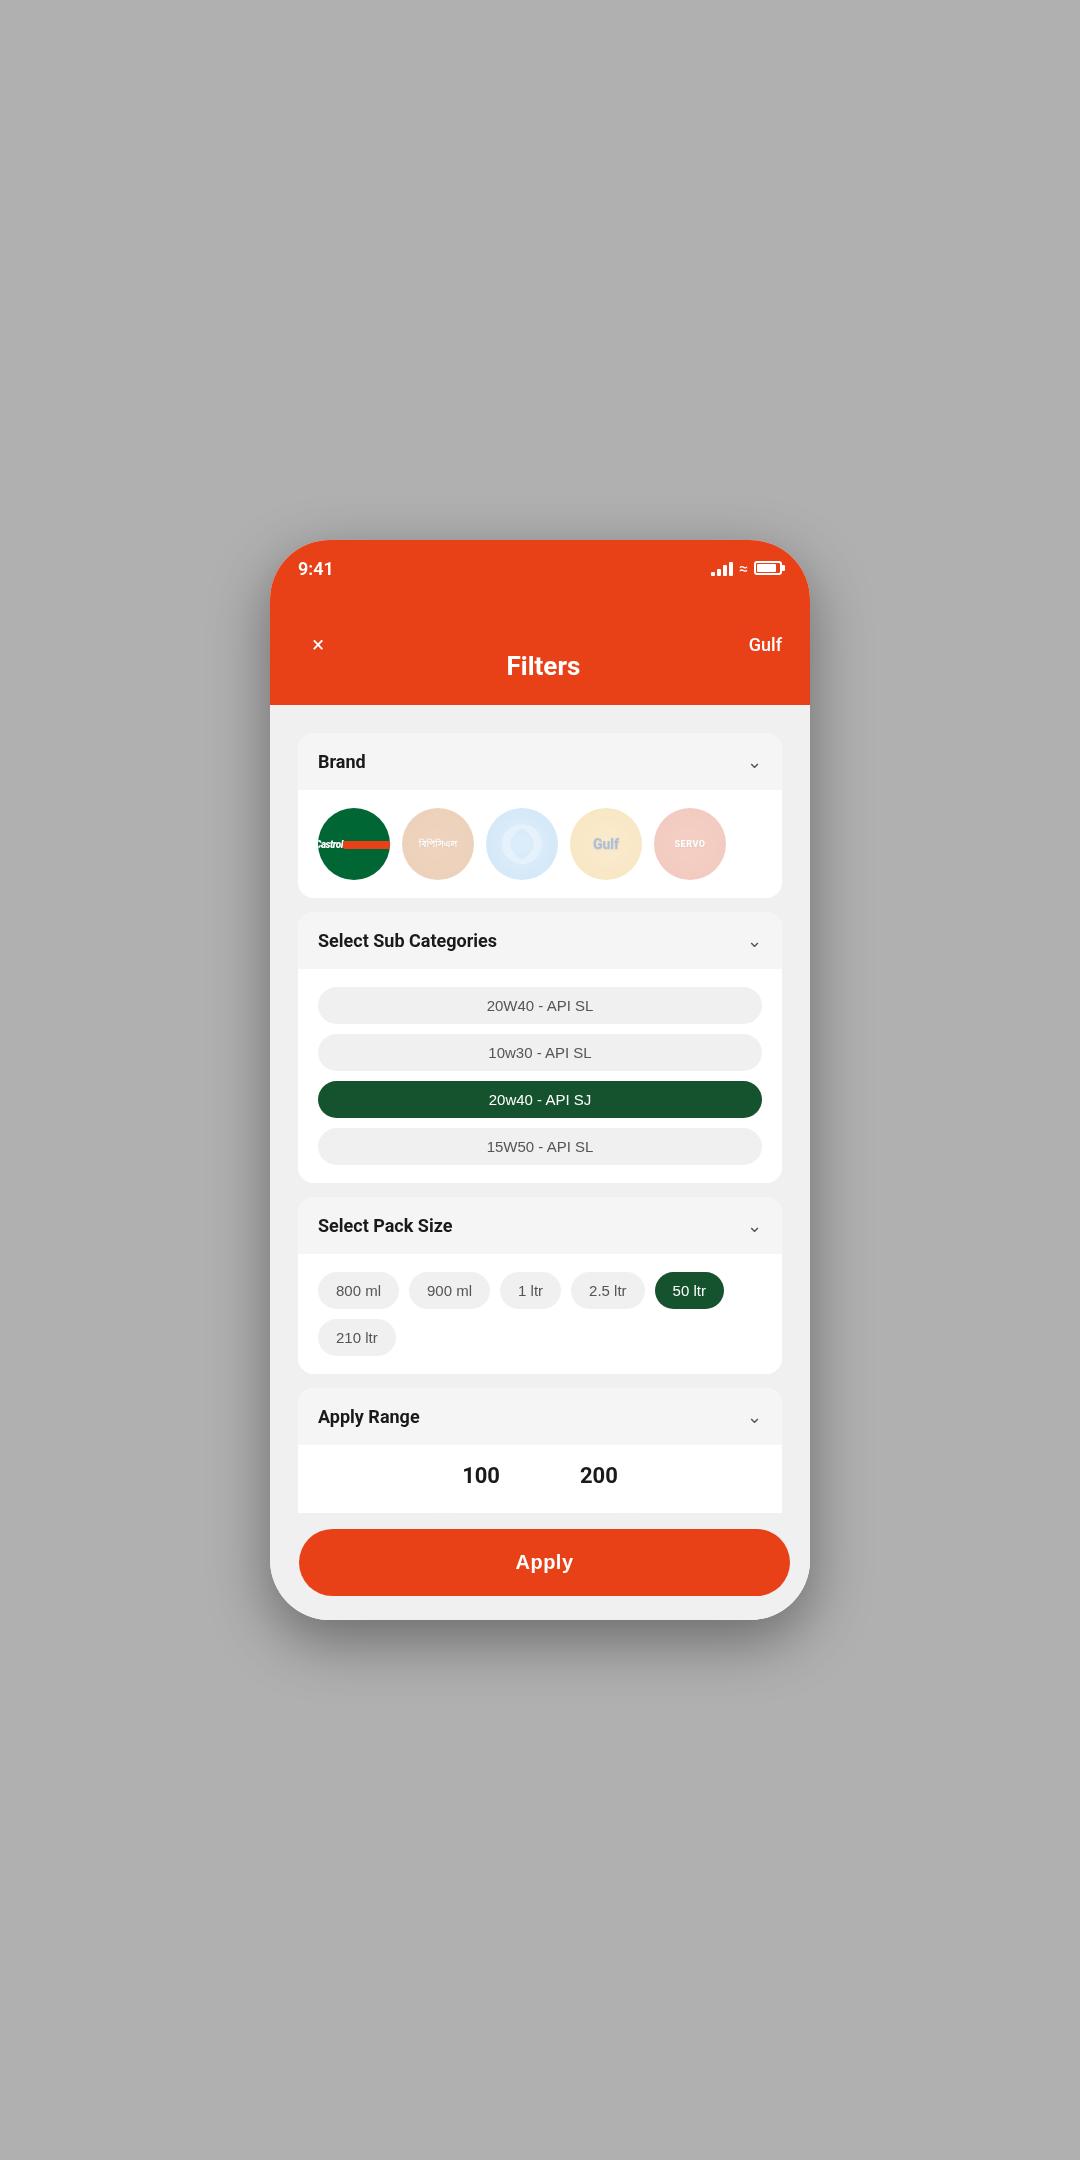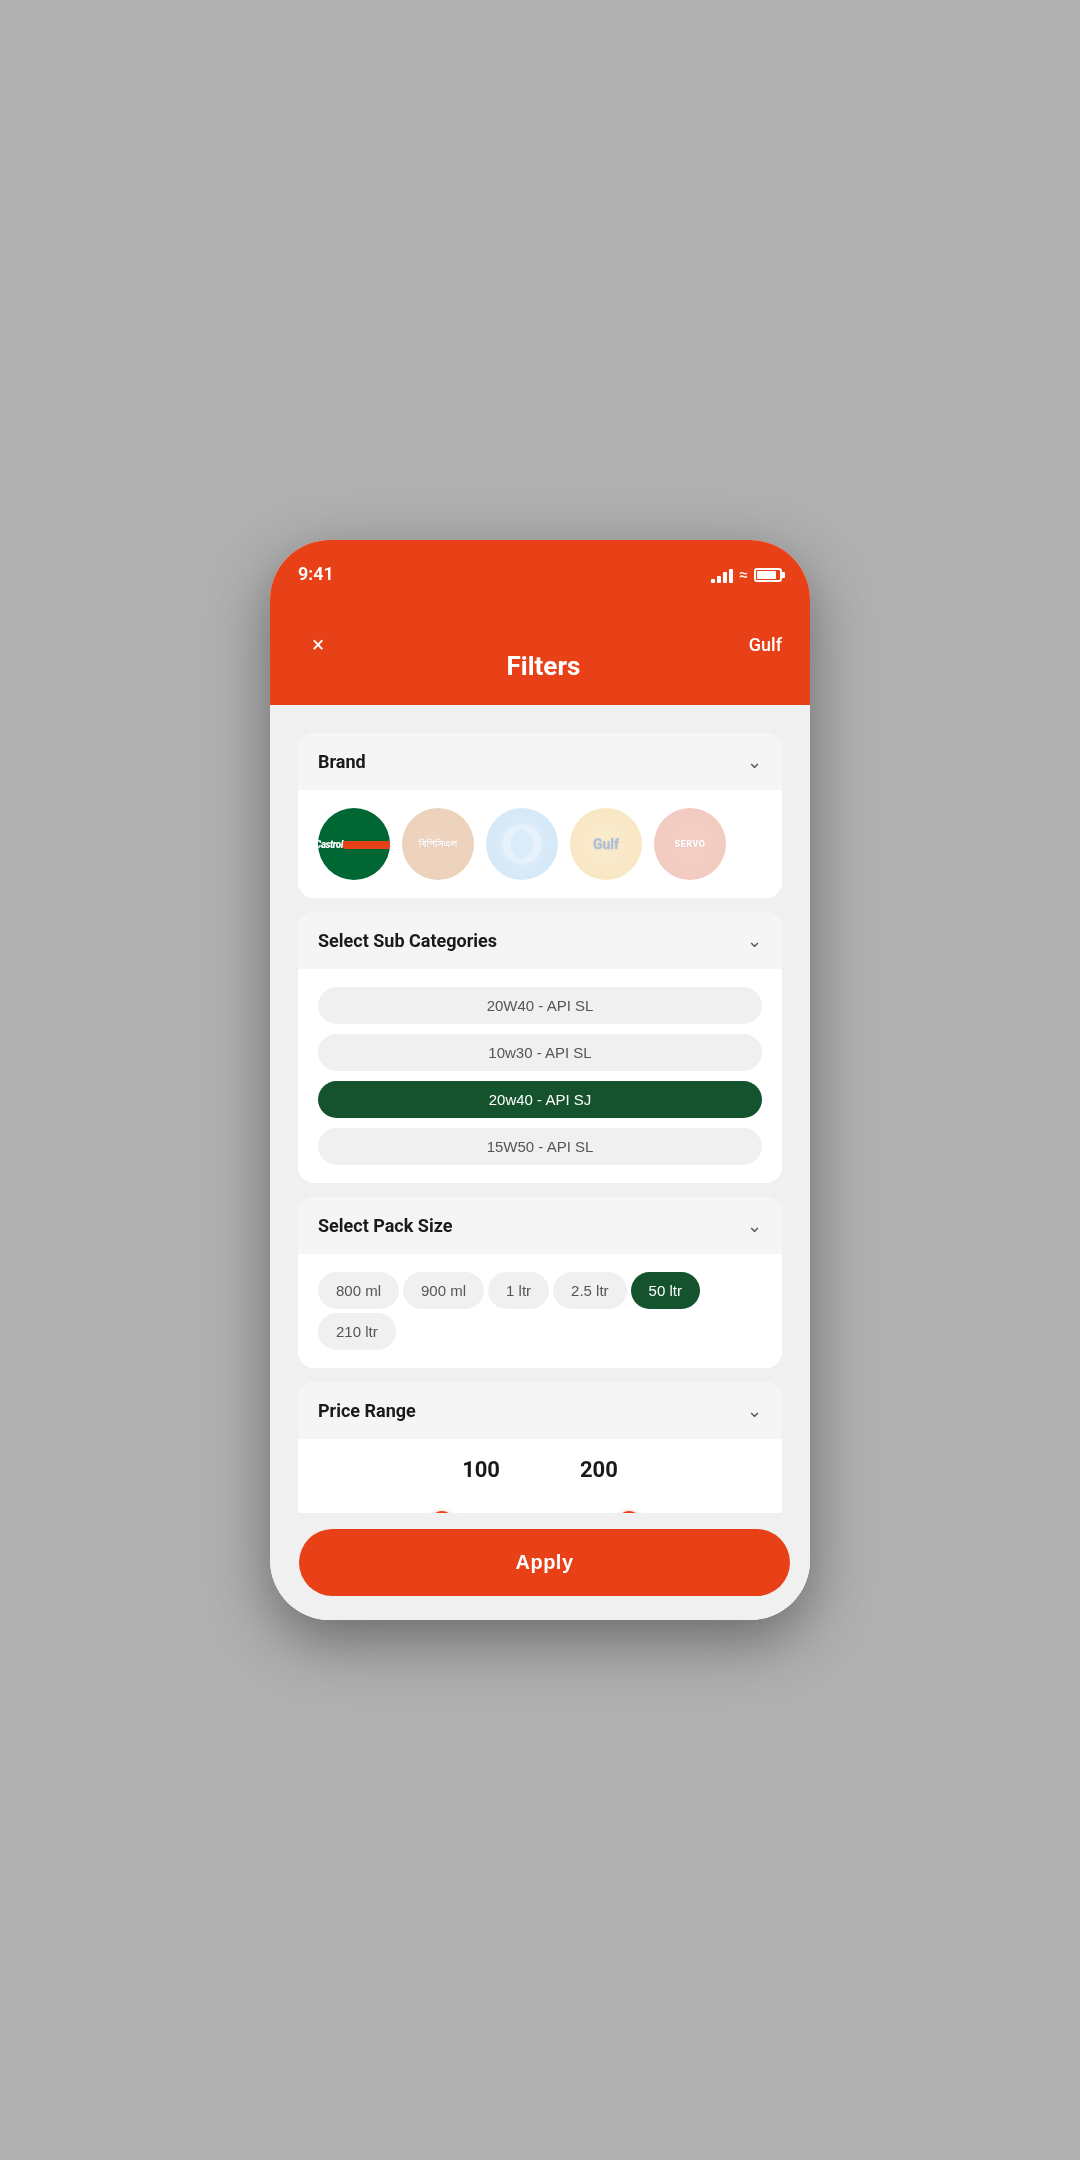--- a/index.html
+++ b/index.html
@@ -22,21 +22,21 @@
       overflow: hidden;
       position: relative;
       box-shadow: 0 20px 60px rgba(0,0,0,0.4);
     }
 
     
     .status-bar {
       background: #e84118;
       display: flex;
       justify-content: space-between;
-      align-items: flex-end;
+      align-items: center;
       padding: 12px 28px 8px;
       height: 52px;
     }
 
     .status-time {
       color: white;
       font-size: 18px;
       font-weight: 600;
     }
 
@@ -270,21 +270,21 @@
 
     .chip-active {
       background: #14532d;
       color: white;
     }
 
     
     .pack-chips {
       display: flex;
       flex-wrap: wrap;
-      gap: 4px;
+      gap: 10px;
     }
 
     
     .price-values {
       display: flex;
       justify-content: center;
       gap: 80px;
       margin-bottom: 20px;
     }
 
@@ -461,21 +461,21 @@
           <button class="chip chip-inactive">1 ltr</button>
           <button class="chip chip-inactive">2.5 ltr</button>
           <button class="chip chip-active">50 ltr</button>
           <button class="chip chip-inactive">210 ltr</button>
         </div>
       </div>
     </div>
 
     <div class="card">
       <div class="card-header">
-        <span class="card-title">Price Range</span>
+        <span class="card-title">Apply Range</span>
         <span class="chevron-icon">⌄</span>
       </div>
       <div class="card-body">
         <div class="price-values">
           <span class="price-val">100</span>
           <span class="price-val">200</span>
         </div>
         <div class="range-container">
           <div class="range-track">
             <div class="range-fill"></div>

